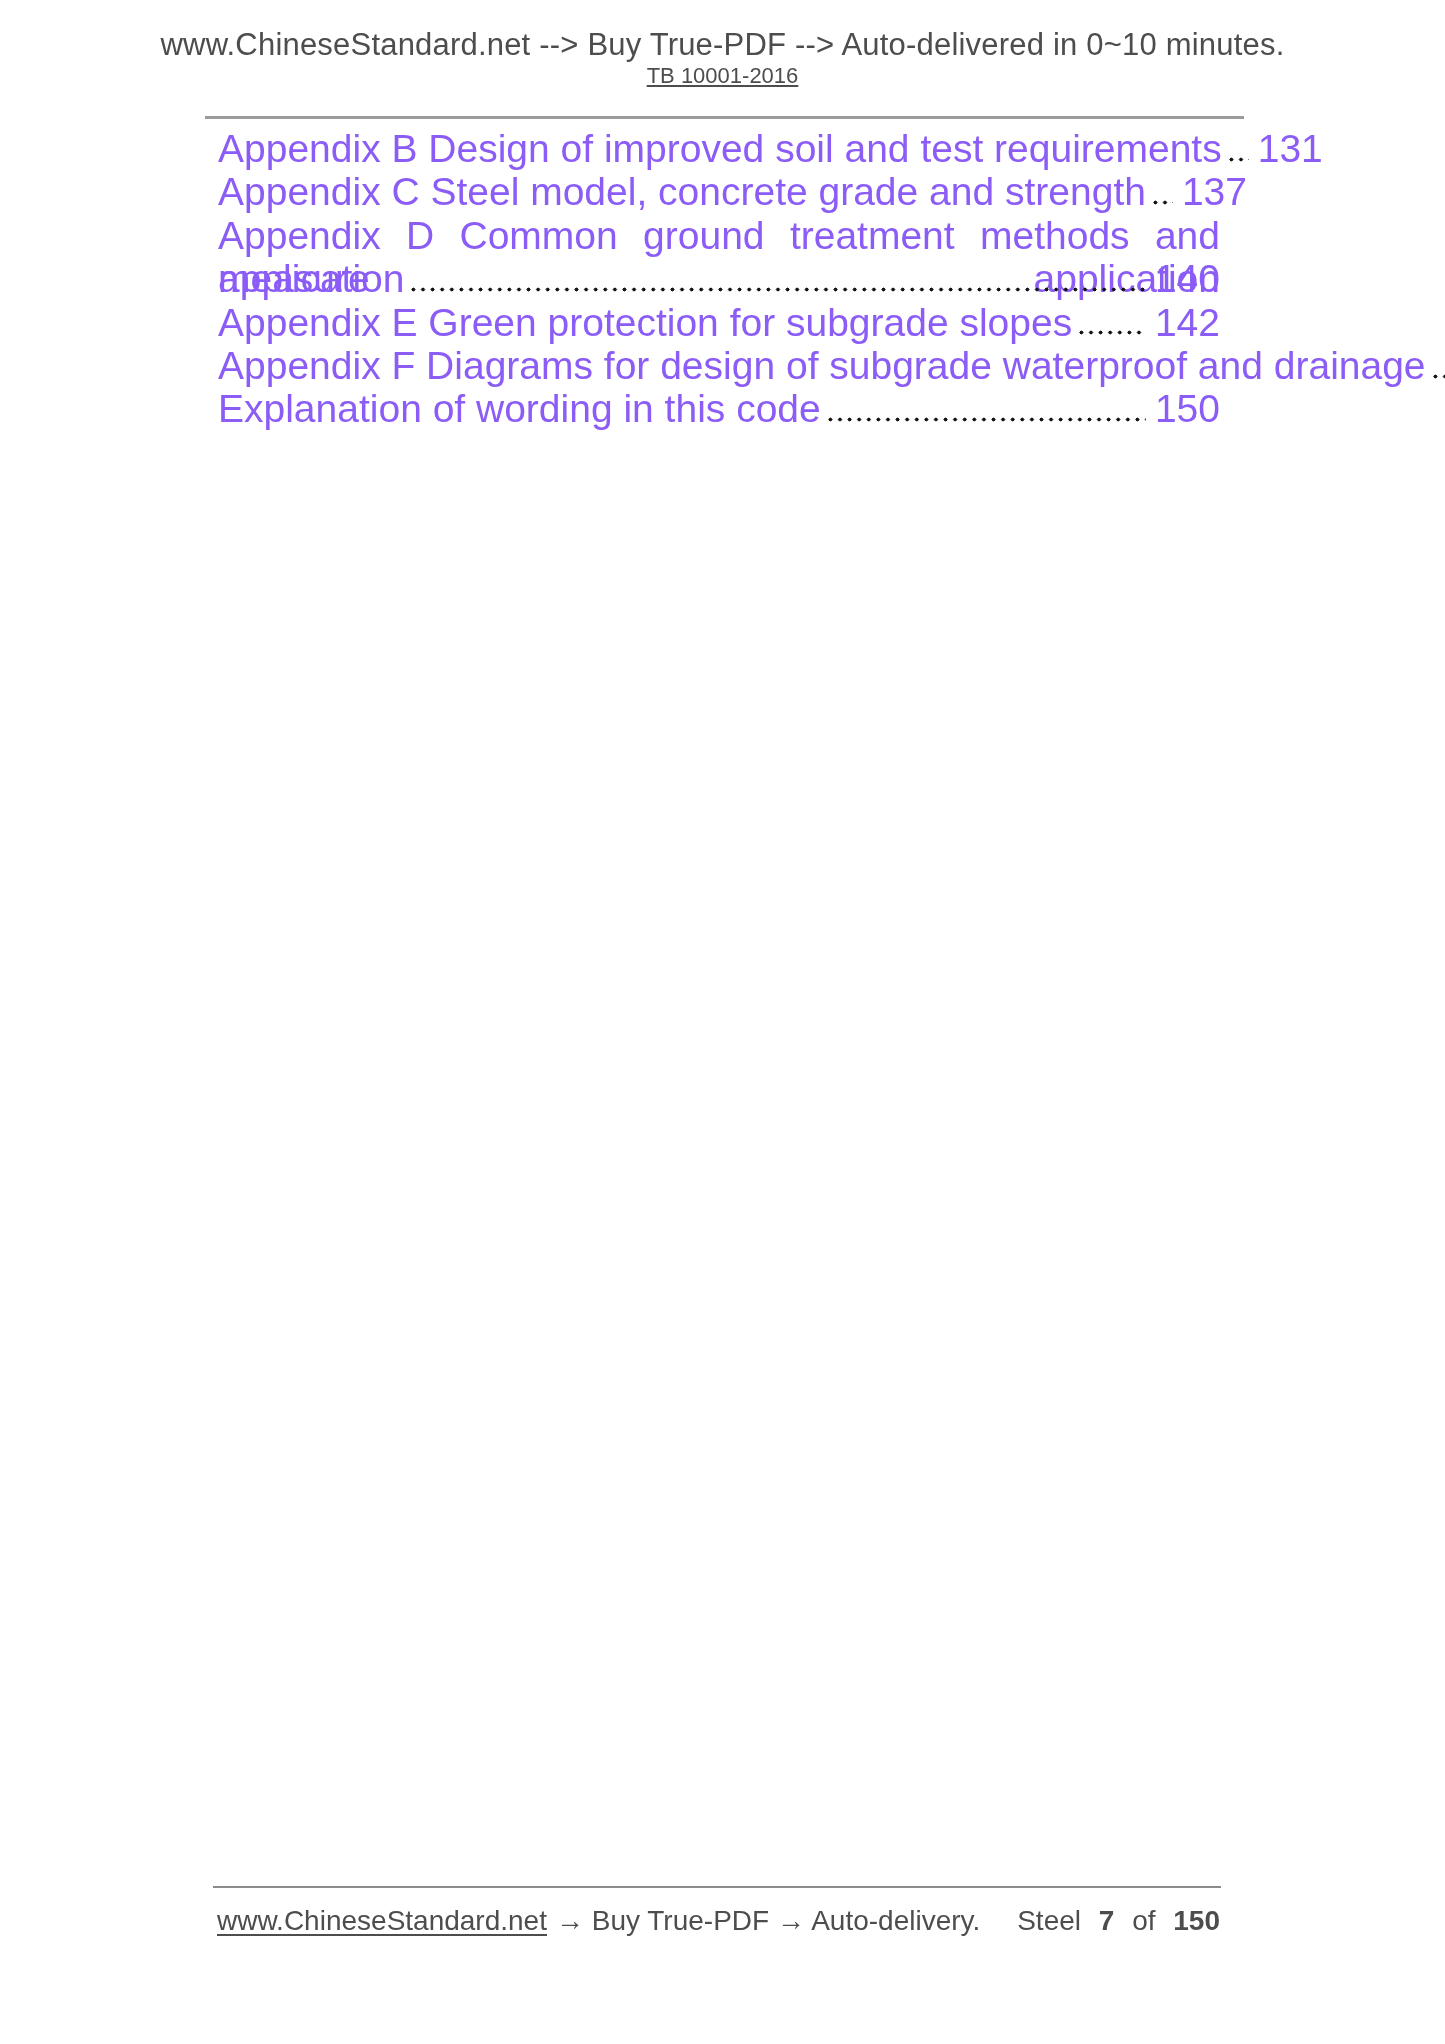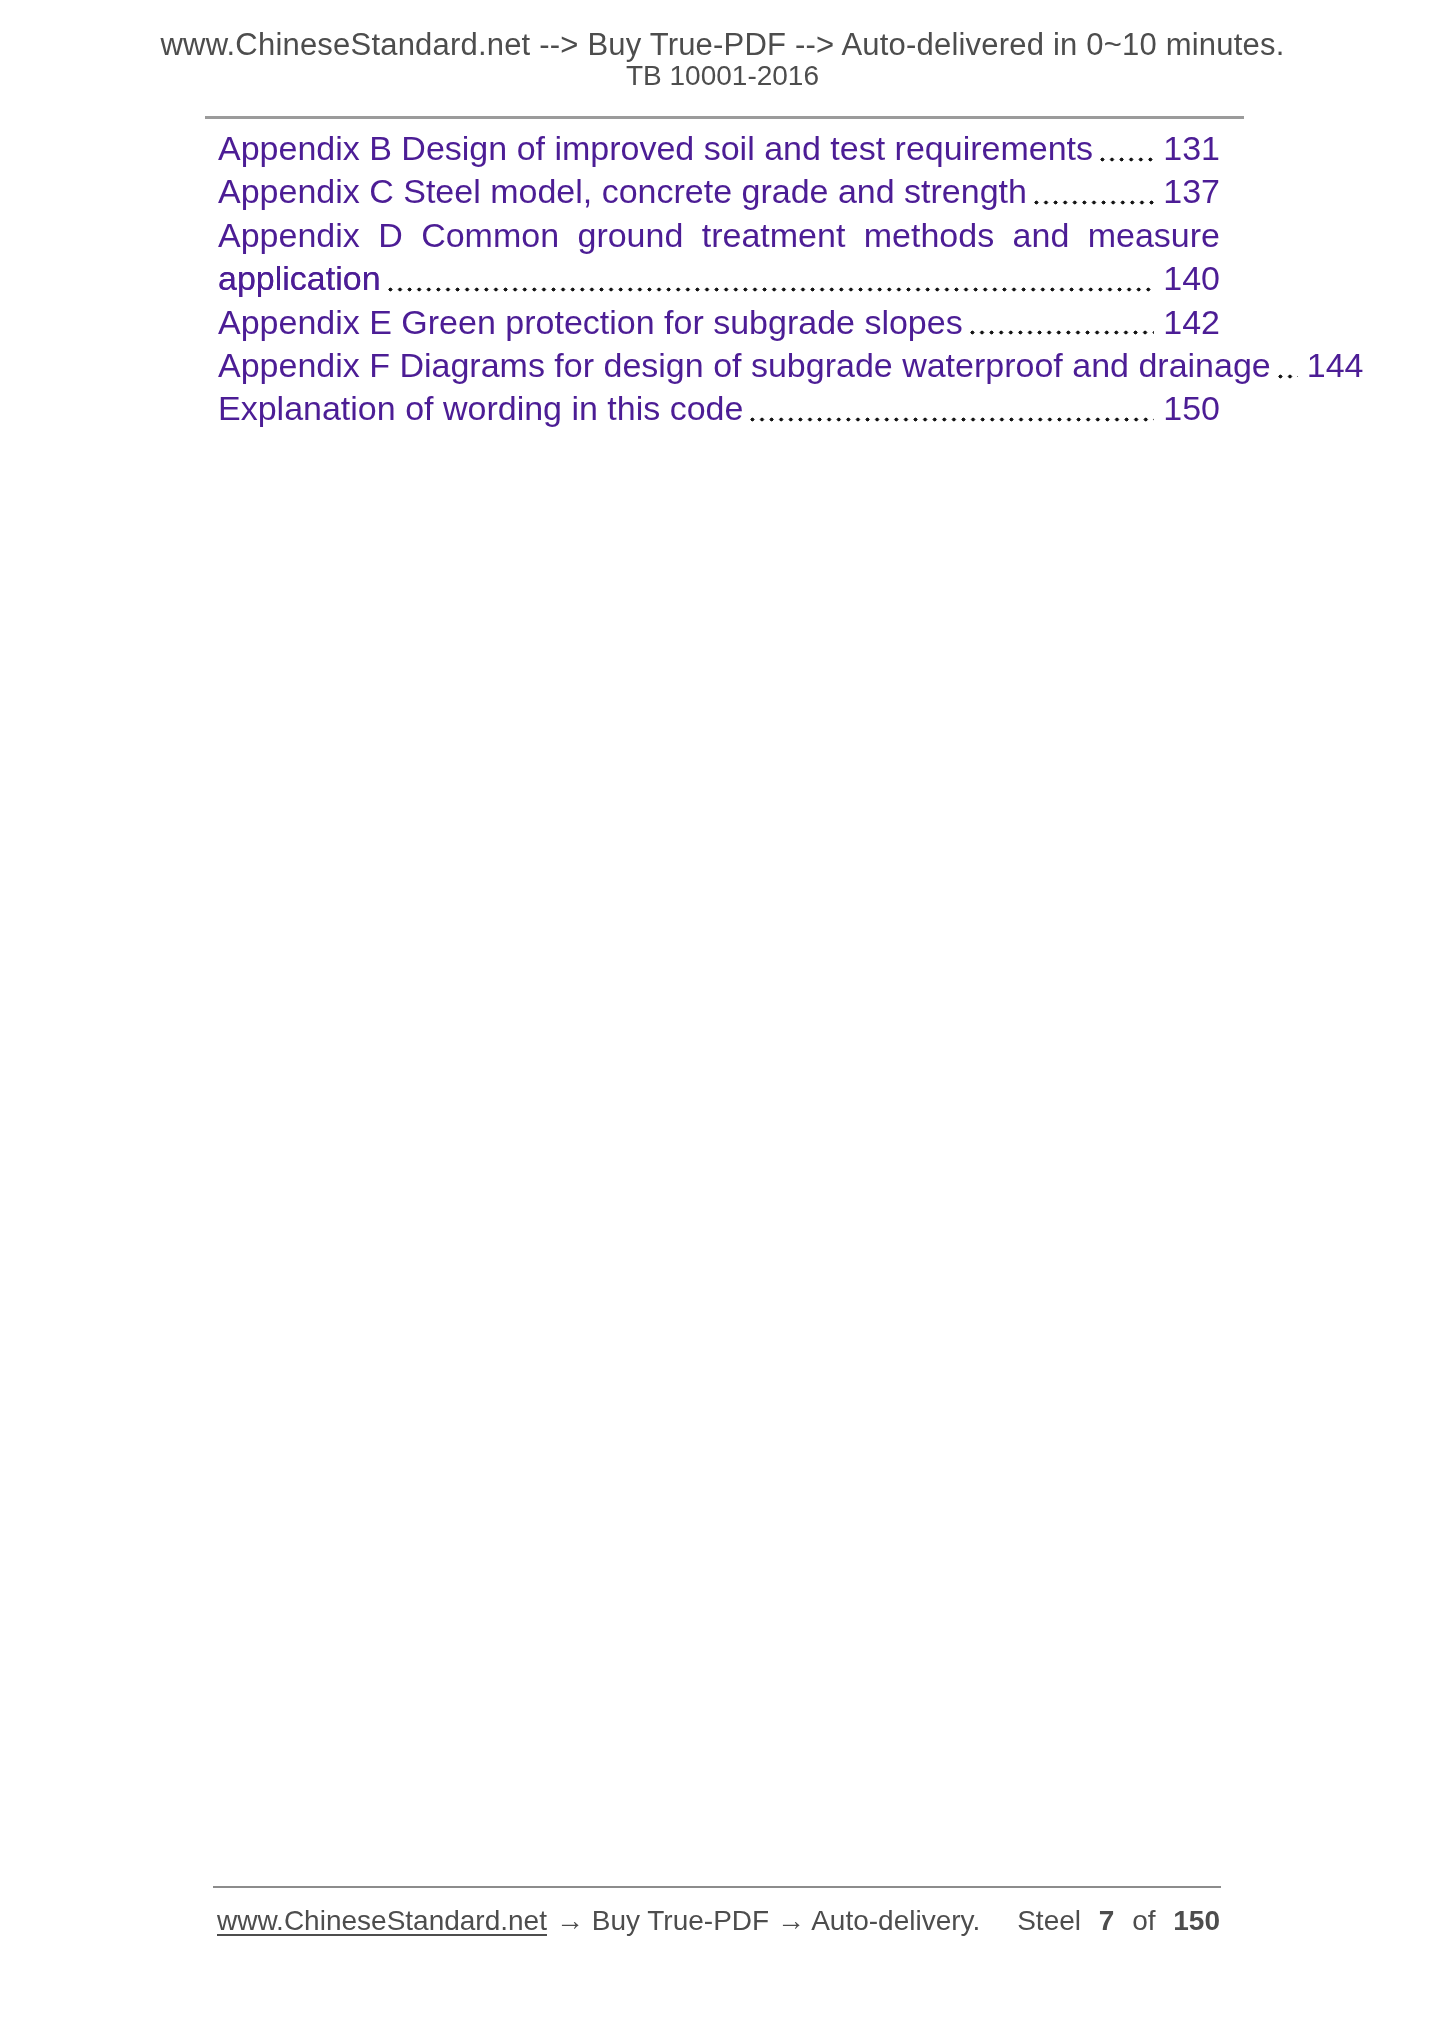--- a/index.html
+++ b/index.html
@@ -16,38 +16,38 @@
   
   .header {
     position: absolute;
     top: 26px;
     left: 0;
     width: 100%;
     text-align: center;
     color: #4d4d4d;
   }
   .header-line1 { font-size: 31px; line-height: 37px; letter-spacing: 0.2px; }
-  .header-doc   { font-size: 28px; line-height: 27px; margin-top: -1px; }
+  .header-doc   { font-size: 22px; line-height: 27px; margin-top: -1px; text-decoration: underline; }
   .header-rule {
     position: absolute;
     top: 116px;
     left: 205px;
     width: 1039px;
     height: 3px;
     background: #9b9b9b;
   }
 
   
   .toc {
     position: absolute;
     top: 127px;
     left: 218px;
     width: 1002px;
-    color: #4c1d95;
-    font-size: 34px;
+    color: #8b5cf6;
+    font-size: 39px;
   }
   .toc-row {
     display: flex;
     align-items: baseline;
     height: 43.4px;
     line-height: 43.4px;
     white-space: nowrap;
   }
   .toc-text { white-space: nowrap; }
   .toc-row.justify .toc-text {

